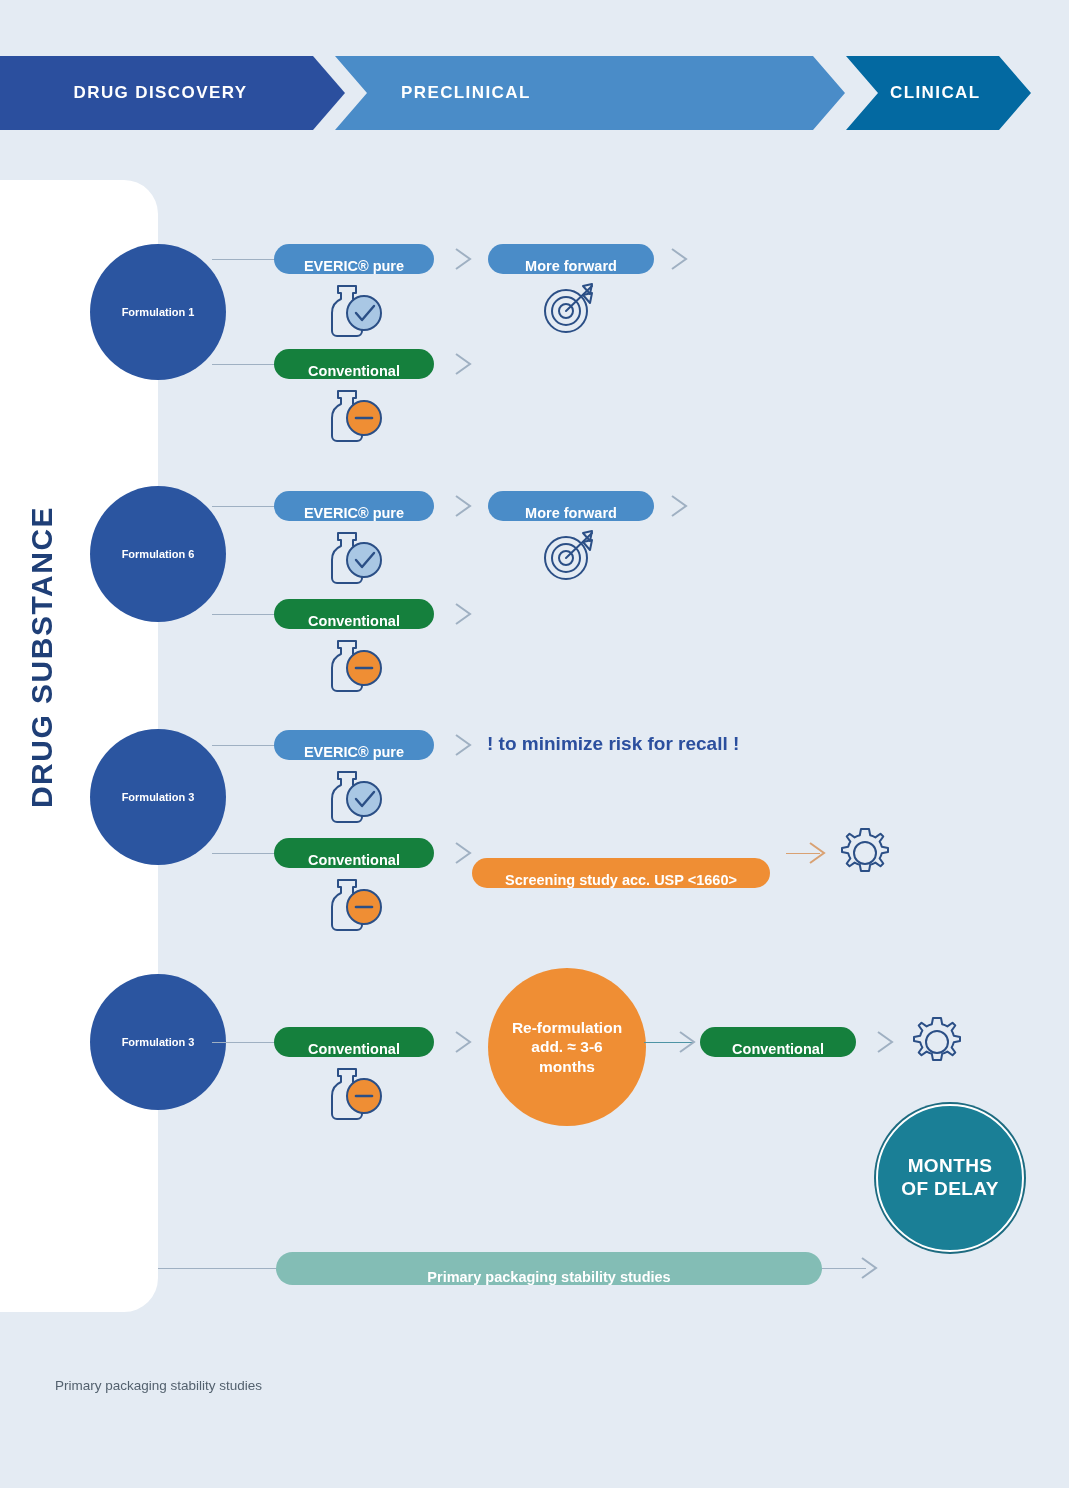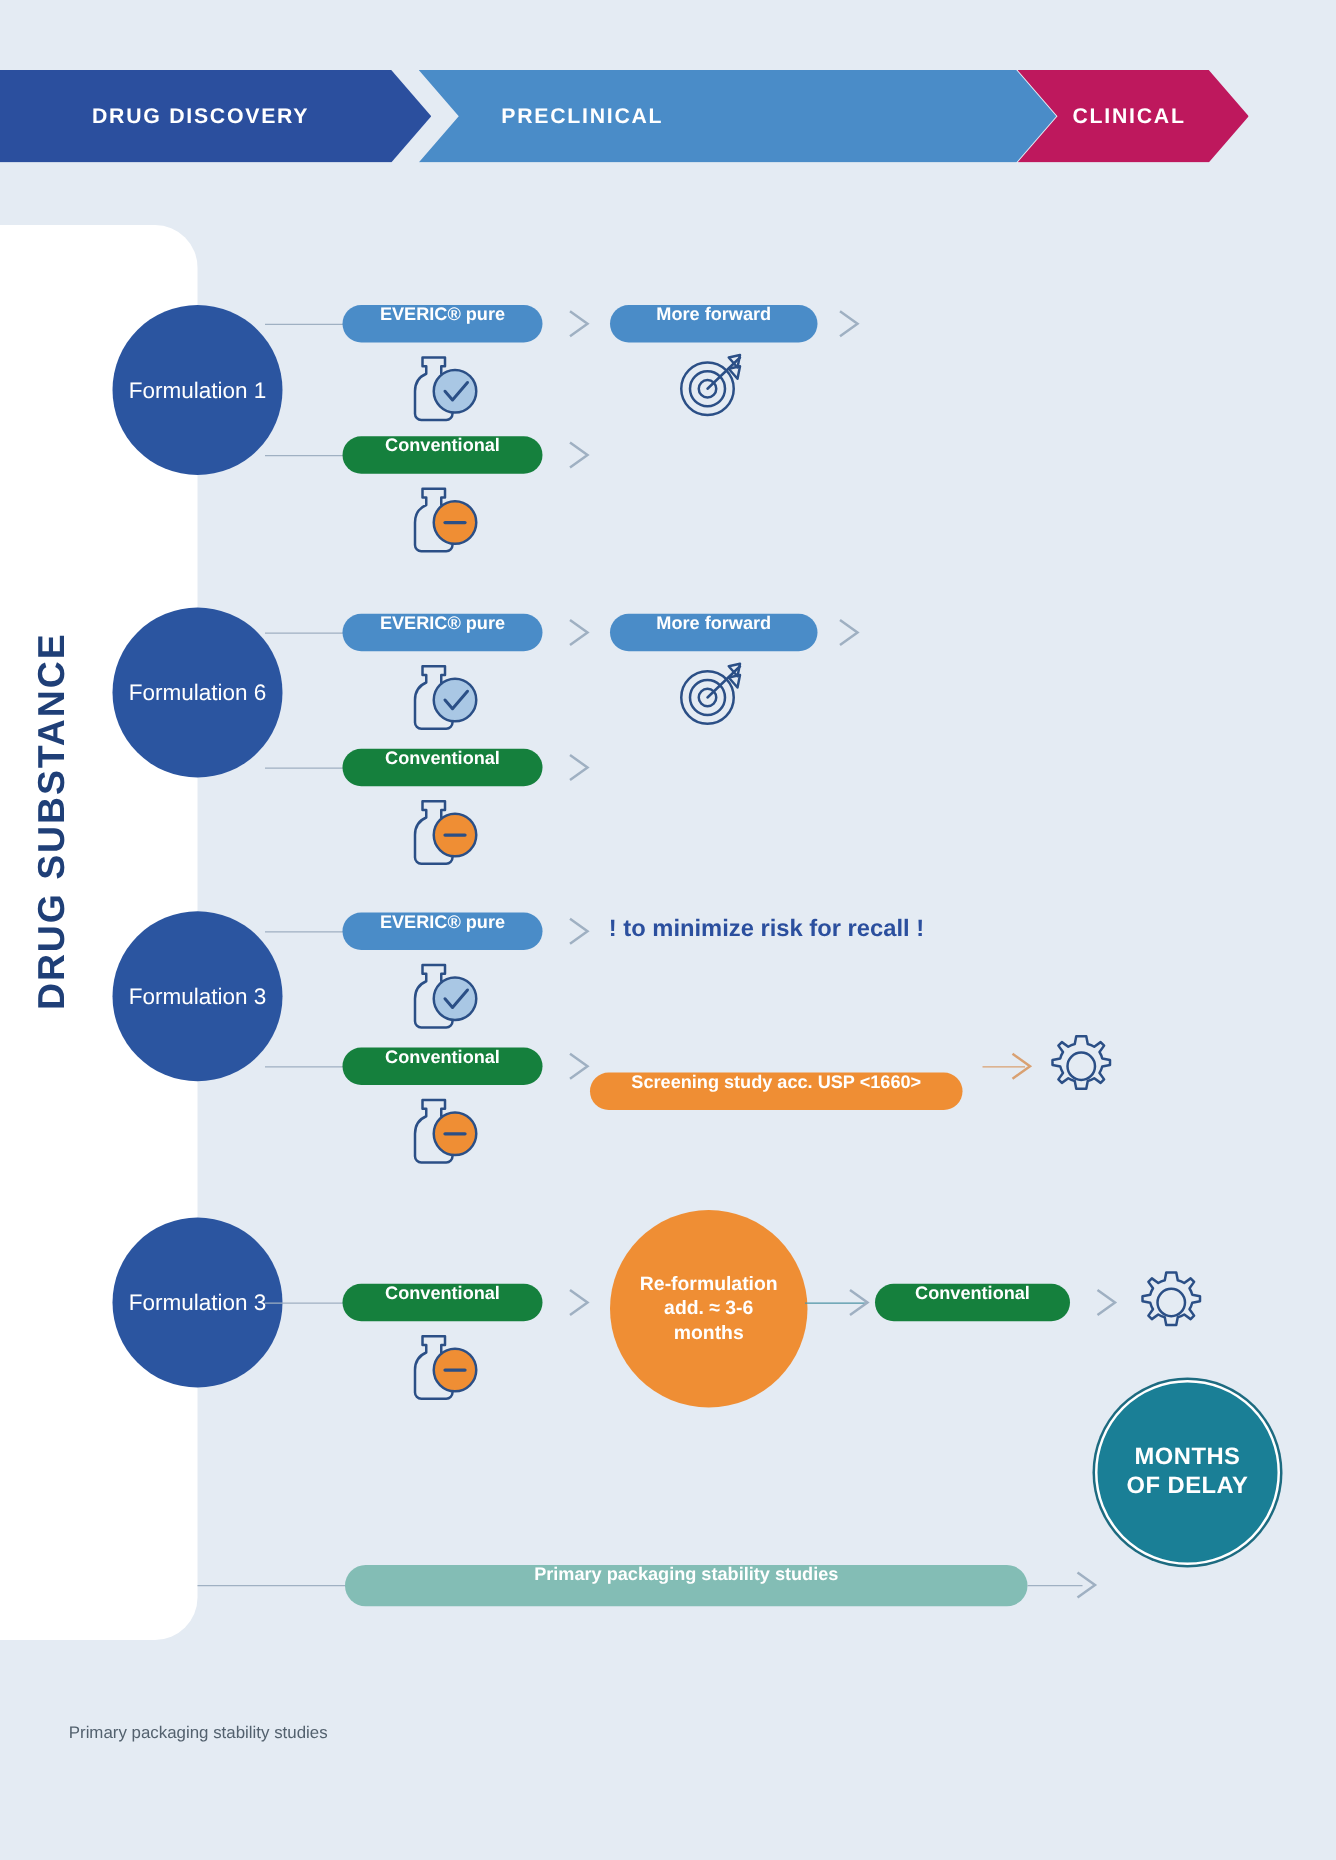--- a/index.html
+++ b/index.html
@@ -21,21 +21,21 @@
   .phase span{
     color:#ffffff;font-weight:bold;letter-spacing:1.4px;font-size:17px;
     white-space:nowrap;
   }
   .ph0{left:0;width:345px;background:#2b4f9e;
        clip-path:polygon(0 0,313px 0,345px 37px,313px 74px,0 74px);
        justify-content:center;padding-right:24px;}
   .ph1{left:335px;width:510px;background:#4a8cc8;
        clip-path:polygon(0 0,478px 0,510px 37px,478px 74px,0 74px,32px 37px);
        padding-left:66px;}
-  .ph2{left:814px;width:185px;background:#be185d;
+  .ph2{left:846px;width:185px;background:#0369a1;
        clip-path:polygon(0 0,153px 0,185px 37px,153px 74px,0 74px,32px 37px);
        padding-left:44px;}
 
   
   .left-panel{
     position:absolute;left:-40px;top:180px;width:198px;height:1132px;
     background:#ffffff;border-radius:0 34px 34px 0;
   }
   .drug-substance{
     position:absolute;left:-118px;top:640px;width:320px;
@@ -43,31 +43,31 @@
     color:#1f3f77;font-weight:bold;font-size:30px;letter-spacing:1.5px;
     text-align:center;
   }
 
   
   .node{
     position:absolute;border-radius:50%;
     display:flex;align-items:center;justify-content:center;
     text-align:center;color:#fff;box-sizing:border-box;
   }
-  .node.navy{background:#2b55a0;font-weight:normal;font-size:18px;}
+  .node.navy{background:#2b55a0;font-weight:bold;font-size:11px;}
   .node.orange{background:#ef8e34;font-weight:bold;font-size:15.5px;line-height:1.25;}
   .node.teal{
     background:#1a7f96;border:2px solid #ffffff;
     box-shadow:0 0 0 2px #1d6b80;
     font-weight:bold;font-size:19px;line-height:1.2;letter-spacing:.4px;
   }
 
   .pill{
     position:absolute;height:30px;border-radius:15px;
-    display:flex;align-items:flex-start;justify-content:center;
+    display:flex;align-items:flex-end;justify-content:center;
     color:#fff;font-weight:bold;font-size:14.5px;white-space:nowrap;
     box-sizing:border-box;
   }
   .pill.blue{background:#4a8cc8;}
   .pill.grey{background:#15803d;}
   .pill.orange{background:#ef8e34;}
   .pill.green{background:#83bdb5;}
 
   .line{position:absolute;height:1px;background:#9fb0c2;}
   .line.teal{background:#4d94a5;}

